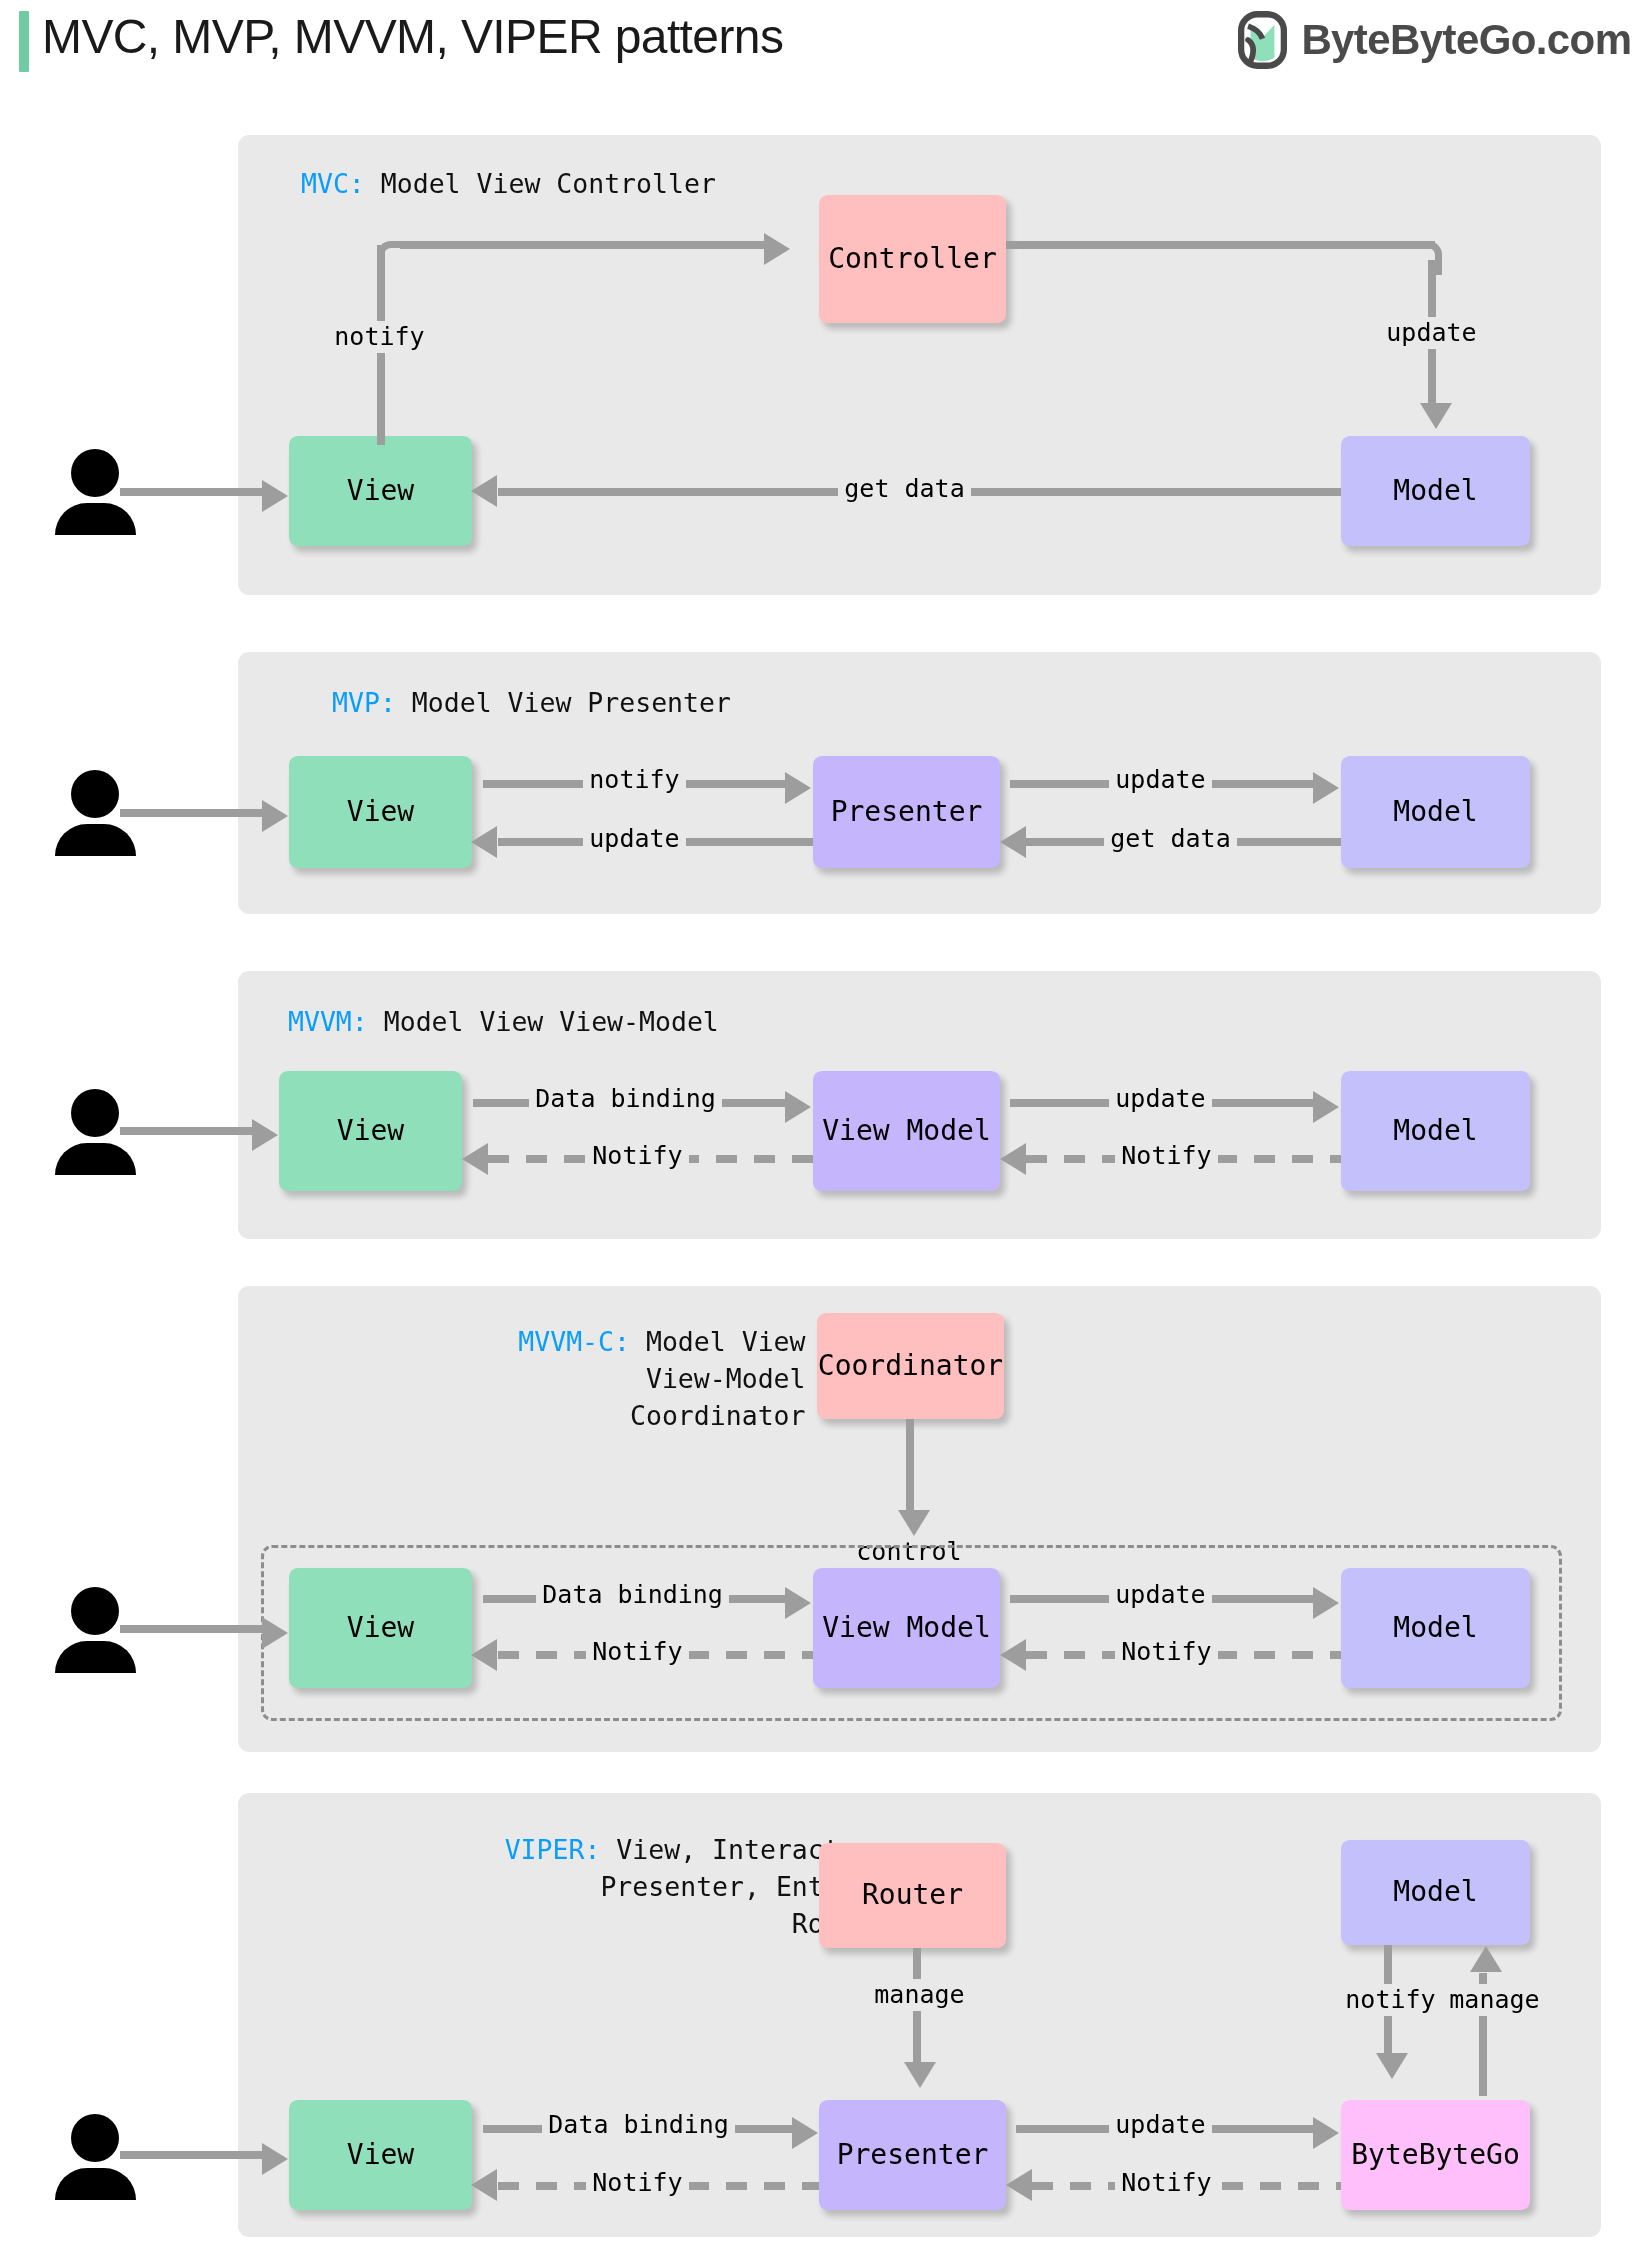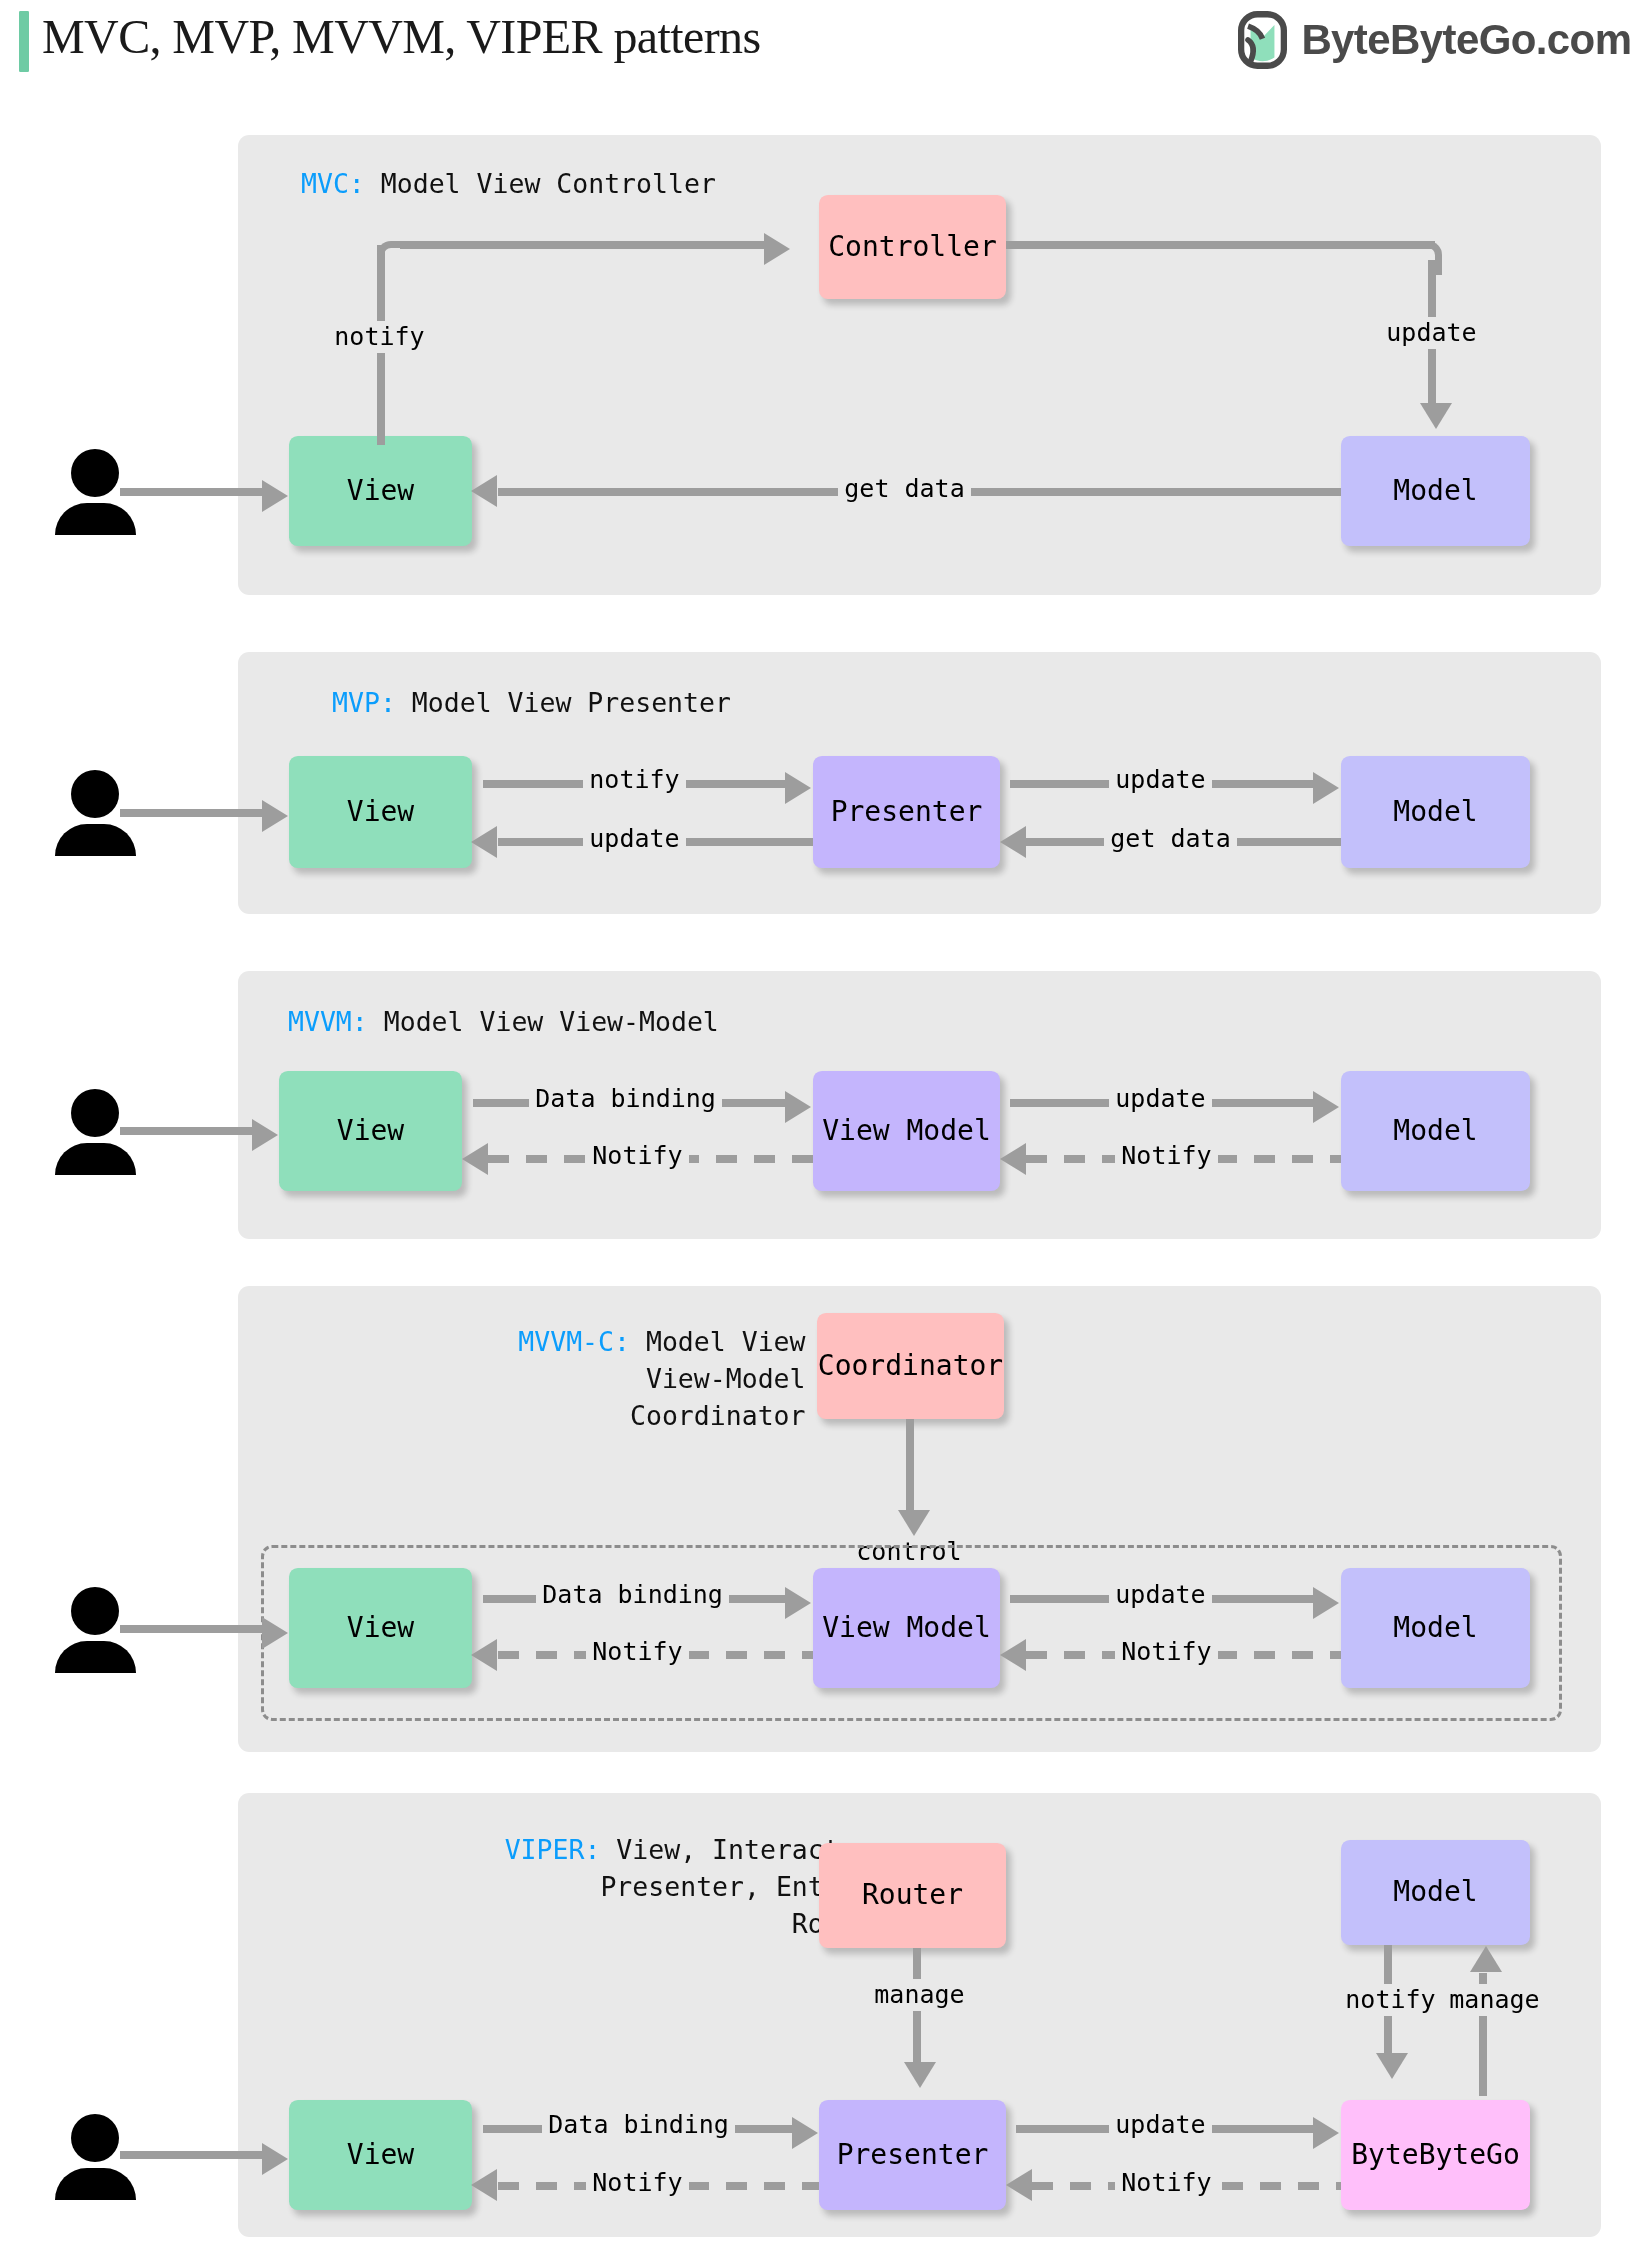--- a/index.html
+++ b/index.html
@@ -5,21 +5,21 @@
   html,body{margin:0;padding:0;background:#ffffff;}
   body{width:1649px;height:2261px;position:relative;
        font-family:"DejaVu Sans Mono","Liberation Mono",monospace;
        -webkit-font-smoothing:antialiased;}
 
   
   .header{position:absolute;left:0;top:0;width:1649px;height:95px;}
   .accent-bar{position:absolute;left:19px;top:11.3px;width:10px;height:61px;
               background:#6ecba4;border-radius:1.3px;}
   .page-title{position:absolute;left:42px;top:8.8px;
-              font-family:Liberation Serif, serif;
+              font-family:Liberation Sans, sans-serif;
               font-size:48px;color:#1a1a1a;letter-spacing:-0.6px;white-space:nowrap;}
   .brand{position:absolute;right:17.6px;top:11.3px;display:flex;align-items:center;gap:14px;}
   .brand-logo{width:49px;height:58px;position:relative;}
   .brand-name{font-family:"Liberation Sans","DejaVu Sans",sans-serif;
               font-size:42px;font-weight:bold;color:#4a4a4a;letter-spacing:-0.6px;}
 
   
   .panel{position:absolute;left:238px;width:1363px;background:#e9e9e9;border-radius:11.3px;}
   .sec-title{position:absolute;color:#111;font-size:26.5px;line-height:37px;
              white-space:pre;text-align:right;}
@@ -78,21 +78,21 @@
         <path d="M16 46 Q30 56 20 80" fill="none" stroke="#4a4a4a" stroke-width="9" stroke-linecap="round"></path>
       </svg>
     </div>
     <div class="brand-name">ByteByteGo.com</div>
   </div>
 </div>
 
 <div class="panel" style="top:135px;height:460px;">
   <div class="sec-title" style="left:63px;top:30px;width:441px;text-align:left;"><span class="kw">MVC:</span> <span>Model View Controller</span></div>
 
-  <div class="node n-ctrl" style="left:581px;top:60px;width:187px;height:104px;">Controller</div>
+  <div class="node n-ctrl" style="left:581px;top:60px;width:187px;height:128px;">Controller</div>
 
 </div>
 <div class="node n-view" style="left:289px;top:436px;width:183px;height:110px;">View</div>
 <div class="node n-model" style="left:1341px;top:436px;width:189px;height:110px;">Model</div>
 
 <div class="user" style="left:55px;top:449px;">
   <div class="head"></div>
   <div class="body"></div>
 </div>
 

